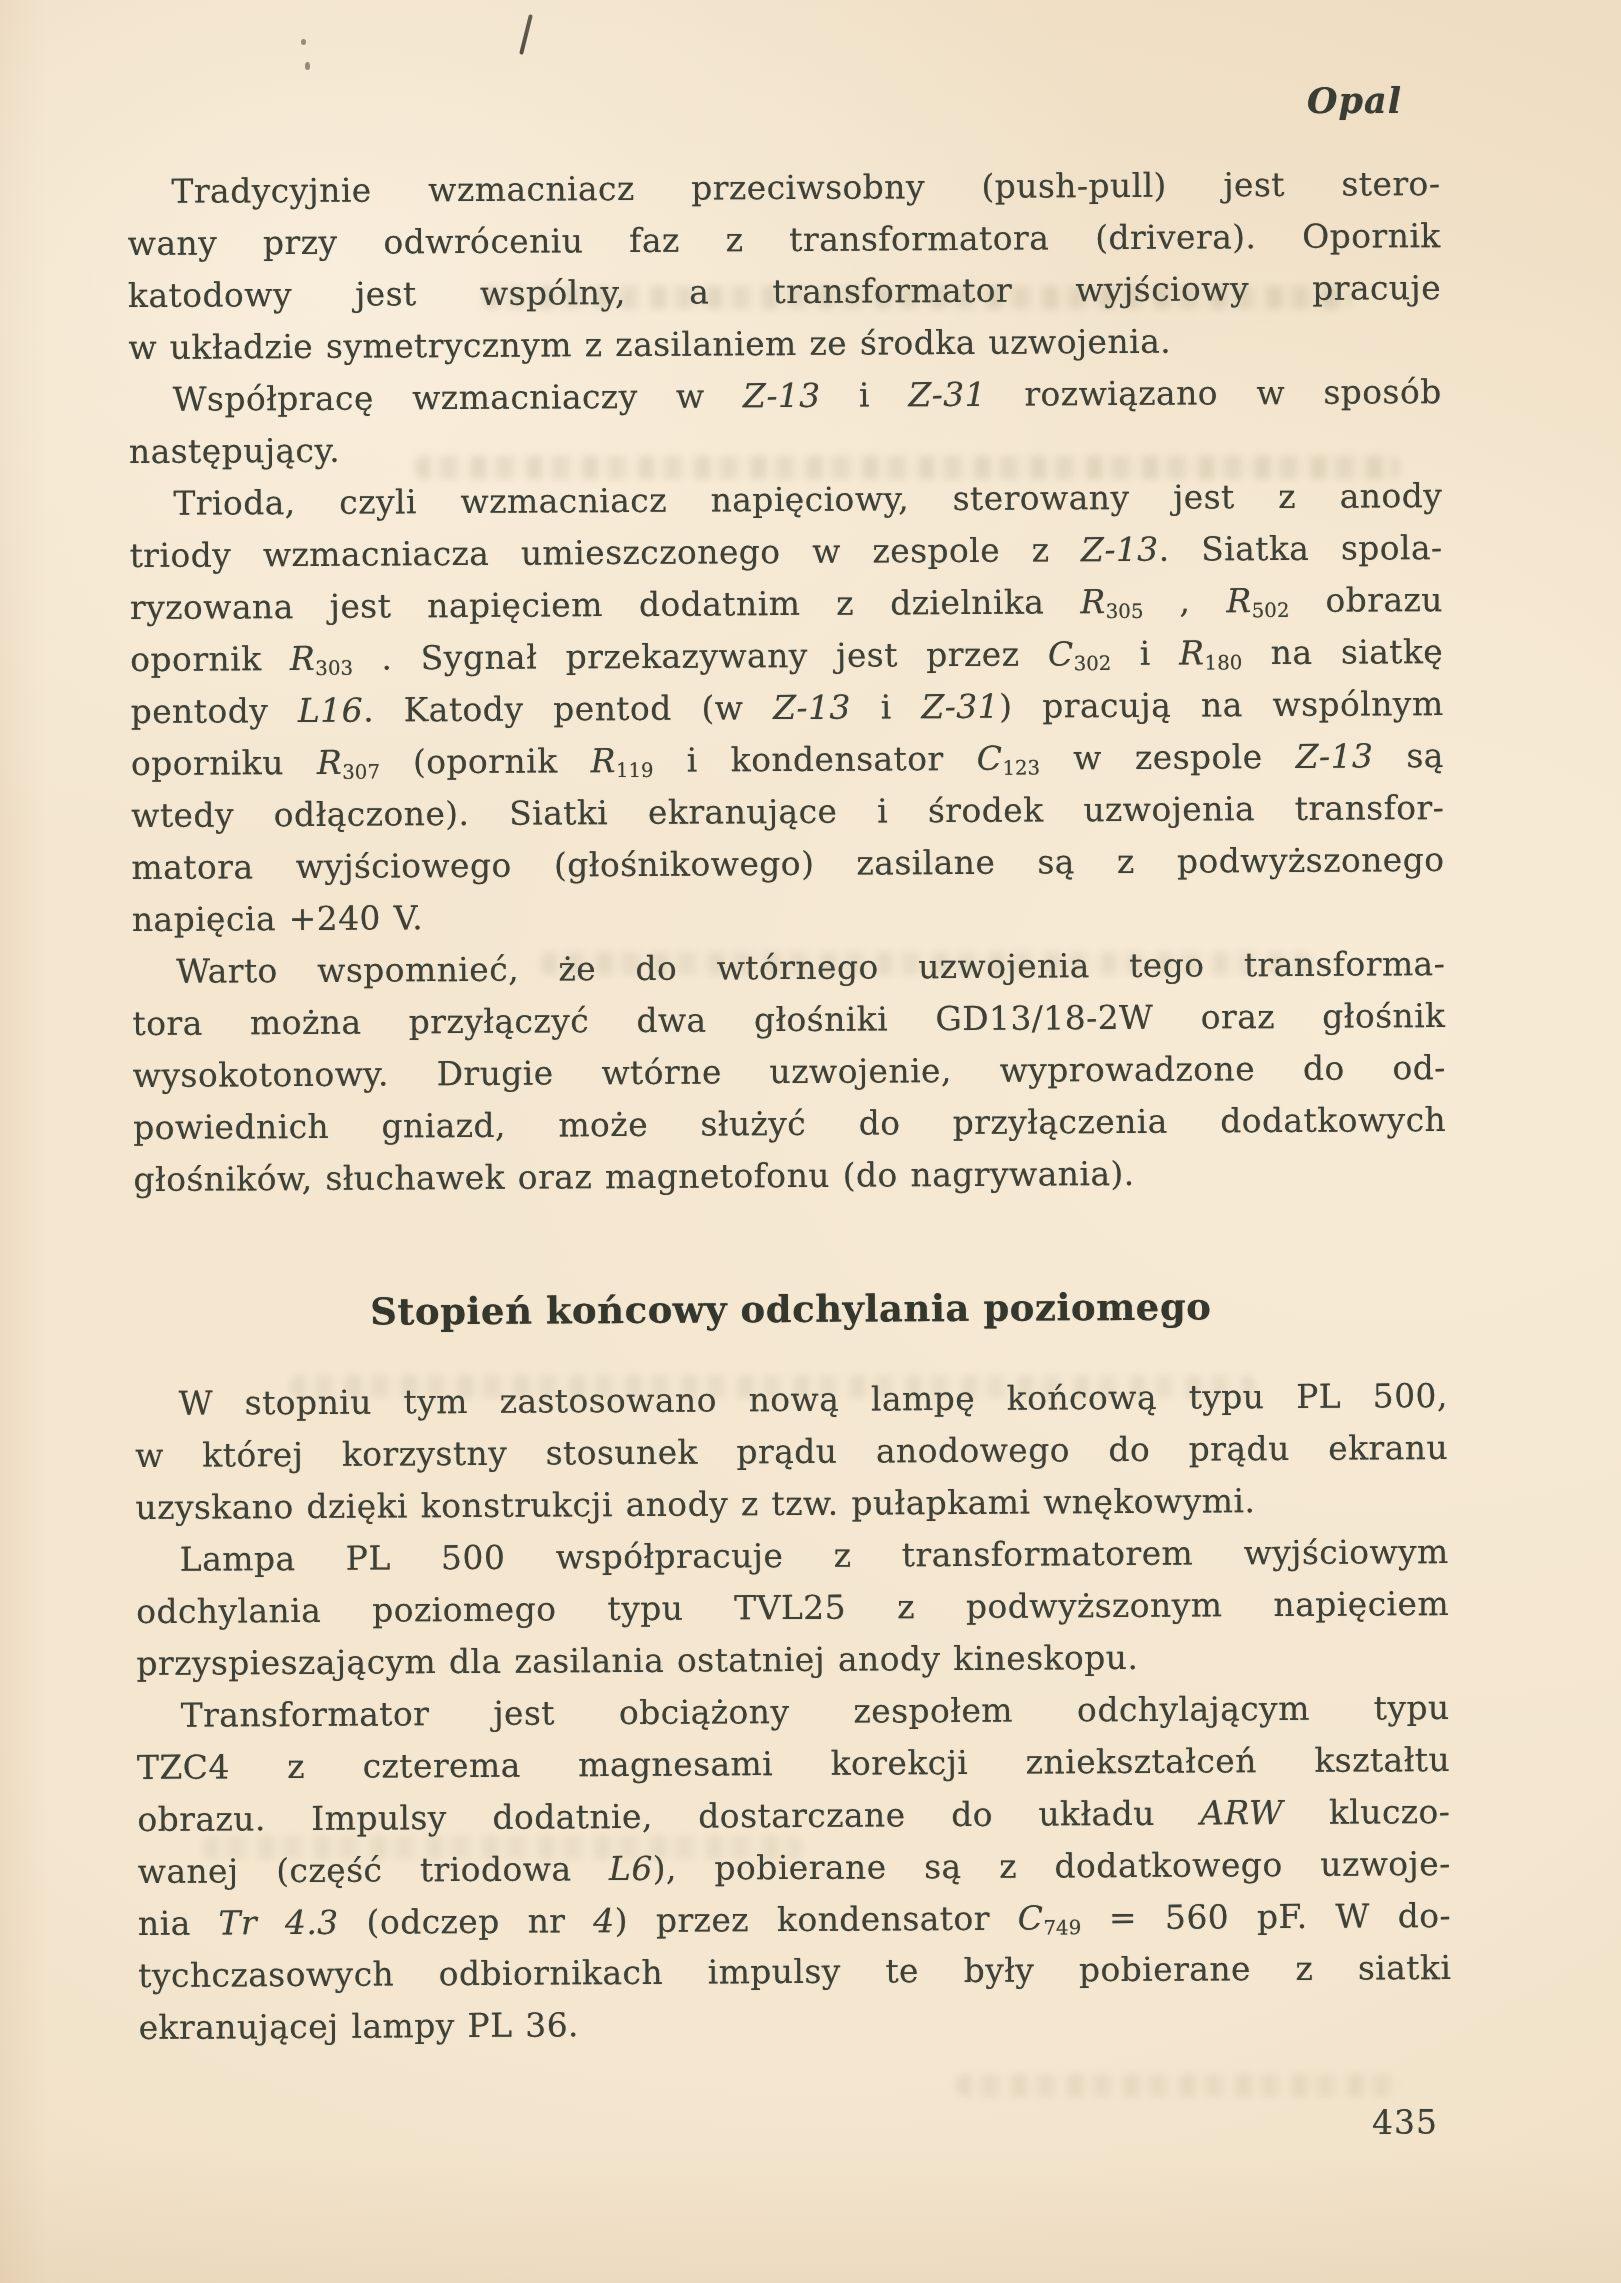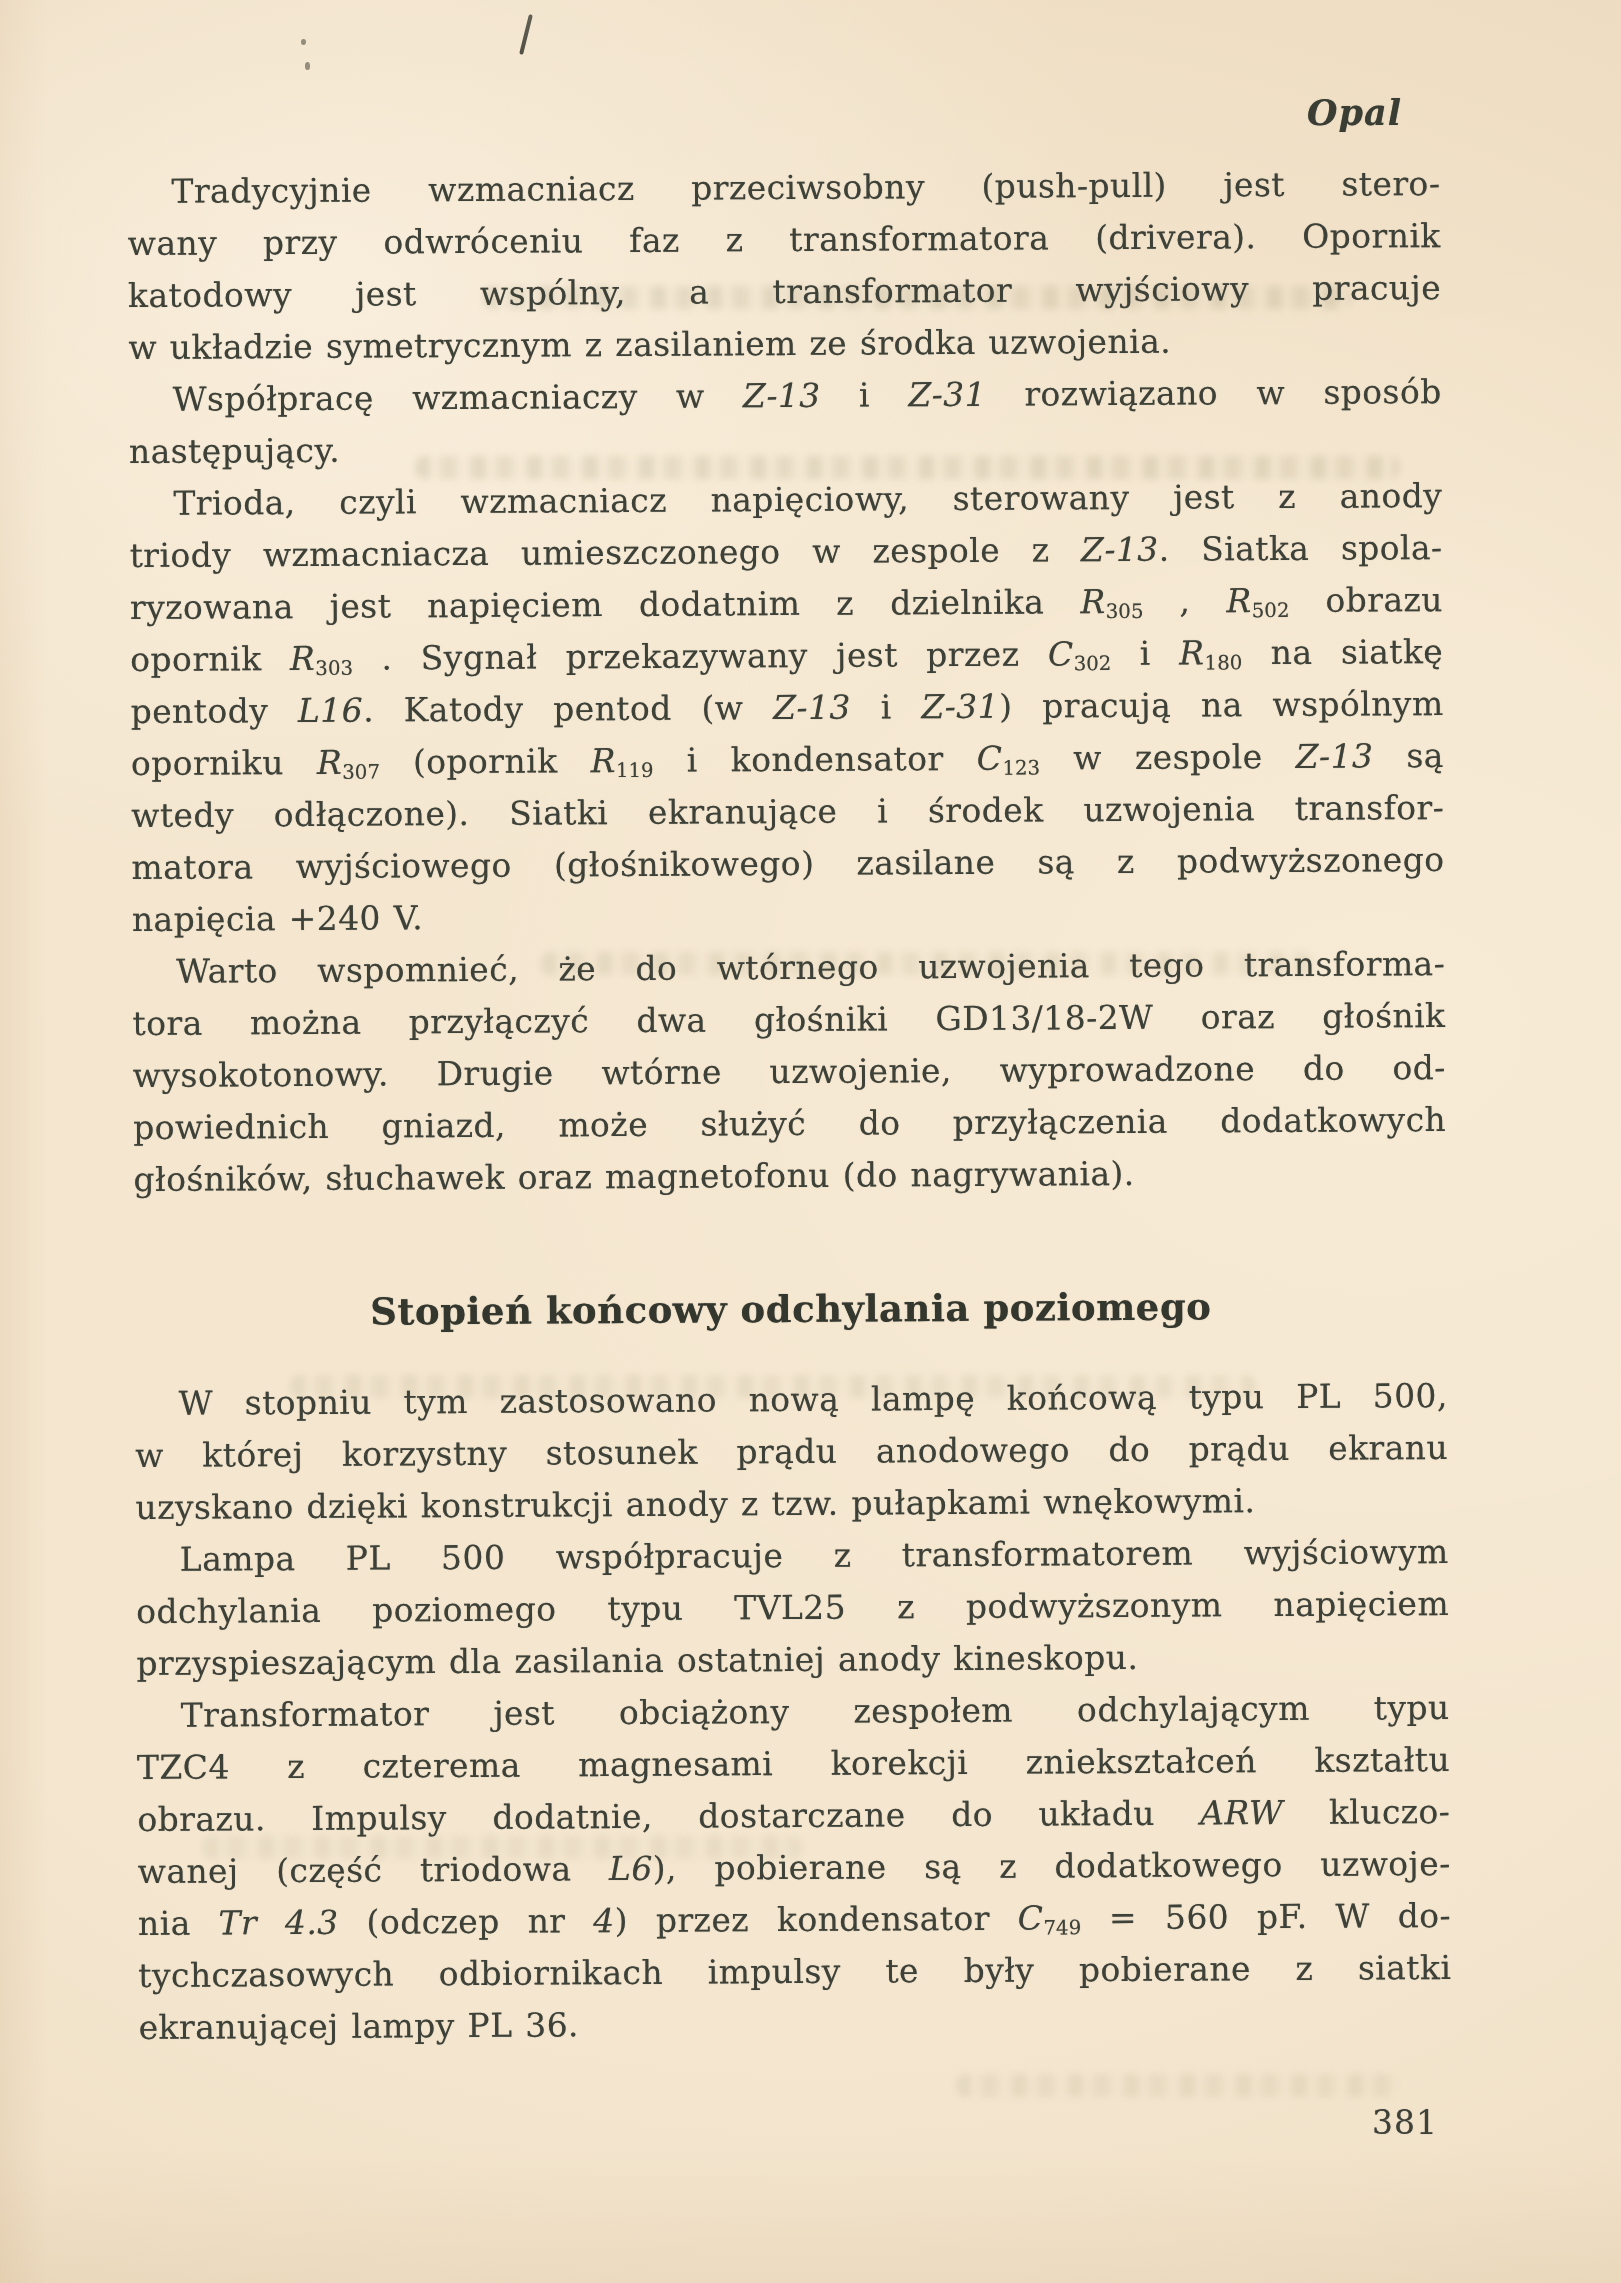--- a/index.html
+++ b/index.html
@@ -15,21 +15,21 @@
       radial-gradient(ellipse 1352px 1062px at 85% 45%, rgba(255,244,225,0.35), transparent 75%),
       radial-gradient(ellipse 1834px 1448px at 50% 55%, transparent 55%, rgba(190,150,95,0.13) 100%),
       linear-gradient(90deg, rgba(170,125,75,0.10), transparent 3%),
       linear-gradient(0deg, rgba(170,125,75,0.08), transparent 6%);
   }
   .page {
     position: absolute; inset: 0;
   }
   .running-head {
     position: absolute;
-    top: 93px; right: 219px;
+    top: 81px; right: 219px;
     font-size: 35px; line-height: 39px;
     font-weight: bold; font-style: italic;
     letter-spacing: 1px;
     color: #393d34;
     text-shadow: 0 0 0.8px rgba(57,61,52,0.55);
     text-align: center;
   }
   .text-body {
     position: absolute;
     left: 133px; top: 162px; width: 1313px;
@@ -152,15 +152,15 @@
       <div class="line last"><span>przyspieszającym dla zasilania ostatniej anody kineskopu.</span></div>
       <div class="line indent"><span>Transformator jest obciążony zespołem odchylającym typu</span></div>
       <div class="line"><span>TZC4 z czterema magnesami korekcji zniekształceń kształtu</span></div>
       <div class="line"><span>obrazu. Impulsy dodatnie, dostarczane do układu </span><span class="it">ARW</span><span> kluczo-</span></div>
       <div class="line"><span>wanej (część triodowa </span><span class="it">L6</span><span>), pobierane są z dodatkowego uzwoje-</span></div>
       <div class="line"><span>nia </span><span class="it">Tr 4.3</span><span> (odczep nr </span><span class="it">4</span><span>) przez kondensator </span><span class="it">C</span><span class="sub">749</span><span> = 560 pF. W do-</span></div>
       <div class="line"><span>tychczasowych odbiornikach impulsy te były pobierane z siatki</span></div>
       <div class="line last"><span>ekranującej lampy PL 36.</span></div>
     </section>
 
-  <div class="page-number">381</div>
+  <div class="page-number">435</div>
 </main>
 
 
 </body></html>

